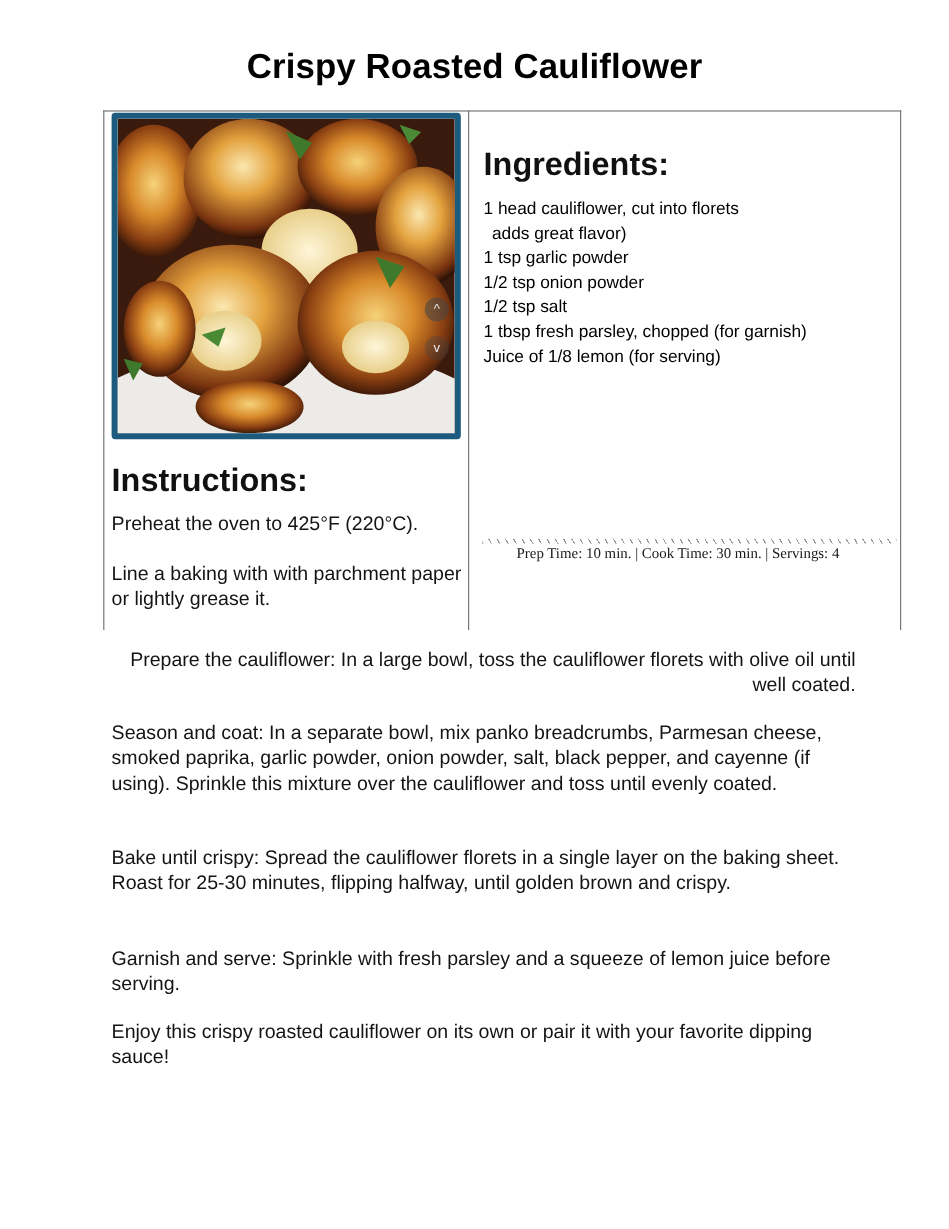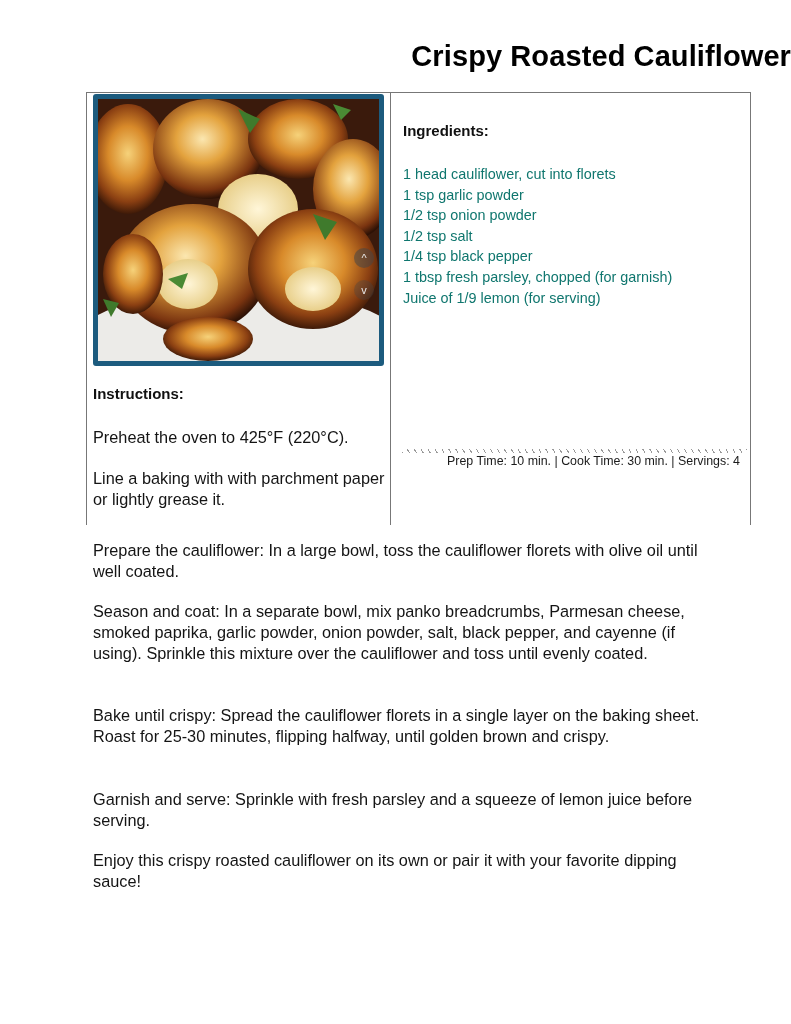--- a/index.html
+++ b/index.html
@@ -13,21 +13,21 @@
       position: relative;
       font-family: "Liberation Sans", sans-serif;
       color: #111111;
       overflow: hidden;
     }
     .page-title {
       position: absolute;
       left: 0;
       width: 791px;
       top: 40px;
-      text-align: right;
+      text-align: center;
       font-weight: bold;
       font-size: 29px;
       letter-spacing: 0.1px;
       color: #000;
       margin: 0;
     }
     .box-top {
       position: absolute;
       left: 86px;
       top: 92px;
@@ -86,56 +86,57 @@
       font-size: 11px;
       line-height: 20px;
       text-align: center;
       cursor: pointer;
     }
     .nav-up { left: 354px; top: 248px; }
     .nav-down { left: 354px; top: 280px; background: rgba(70,70,70,0.35); }
     .section-heading {
       position: absolute;
       font-weight: bold;
-      font-size: 15px;
+      font-size: 27px;
       margin: 0;
       color: #111;
     }
     .ingredients-heading { left: 403px; top: 122px; }
     .instructions-heading { left: 93px; top: 385px; }
     .ingredient-list {
       position: absolute;
       left: 403px;
       top: 164px;
       margin: 0;
       padding: 0;
       list-style: none;
       font-size: 14.4px;
       line-height: 20.6px;
-      color: #0f766e;
+      color: #000000;
     }
     .ingredient-list li { white-space: nowrap; }
     .ingredient-list .indent { padding-left: 7px; }
     .dotted-rule {
       position: absolute;
       left: 402px;
       top: 449px;
       width: 345px;
       height: 4px;
       background-image: repeating-linear-gradient(60deg, #9a9a9a 0 1px, transparent 1px 6px);
     }
     .meta-line {
       position: absolute;
       left: 390px;
       width: 350px;
       top: 454px;
-      text-align: right;
+      text-align: center;
       font-size: 12.4px;
       color: #1a1a1a;
       white-space: nowrap;
+      font-family: Liberation Serif, serif;
     }
     .step-text {
       position: absolute;
       left: 93px;
       margin: 0;
       font-size: 16.3px;
       line-height: 21px;
       color: #141414;
     }
     .step-narrow { width: 295px; }
@@ -195,32 +196,32 @@
   <span>^</span>
 </div>
 <div class="nav-btn nav-down">
   <span>v</span>
 </div>
 
 <h2 class="section-heading ingredients-heading">Ingredients:</h2>
 
 <ul class="ingredient-list">
   <li>1 head cauliflower, cut into florets</li>
+  <li class="indent">adds great flavor)</li>
   <li>1 tsp garlic powder</li>
   <li>1/2 tsp onion powder</li>
   <li>1/2 tsp salt</li>
-  <li>1/4 tsp black pepper</li>
   <li>1 tbsp fresh parsley, chopped (for garnish)</li>
-  <li>Juice of 1/9 lemon (for serving)</li>
+  <li>Juice of 1/8 lemon (for serving)</li>
 </ul>
 
 <div class="dotted-rule"></div>
 <div class="meta-line">Prep Time: 10 min. | Cook Time: 30 min. | Servings: 4</div>
 
 <h2 class="section-heading instructions-heading">Instructions:</h2>
 
 <p class="step-text step-narrow" style="top:427px;">Preheat the oven to 425°F (220°C).</p>
 <p class="step-text step-narrow" style="top:468px;">Line a baking with with parchment paper or lightly grease it.</p>
-<p class="step-text step-wide" style="top:540px;">Prepare the cauliflower: In a large bowl, toss the cauliflower florets with olive oil until well coated.</p>
+<p class="step-text step-wide" style="top:540px;text-align:right;">Prepare the cauliflower: In a large bowl, toss the cauliflower florets with olive oil until well coated.</p>
 <p class="step-text step-wide" style="top:601px;">Season and coat: In a separate bowl, mix panko breadcrumbs, Parmesan cheese, smoked paprika, garlic powder, onion powder, salt, black pepper, and cayenne (if using). Sprinkle this mixture over the cauliflower and toss until evenly coated.</p>
 <p class="step-text step-wide" style="top:705px;">Bake until crispy: Spread the cauliflower florets in a single layer on the baking sheet. Roast for 25-30 minutes, flipping halfway, until golden brown and crispy.</p>
 <p class="step-text step-wide" style="top:789px;">Garnish and serve: Sprinkle with fresh parsley and a squeeze of lemon juice before serving.</p>
 <p class="step-text step-wide" style="top:850px;">Enjoy this crispy roasted cauliflower on its own or pair it with your favorite dipping sauce!</p>
 
 </body></html>

